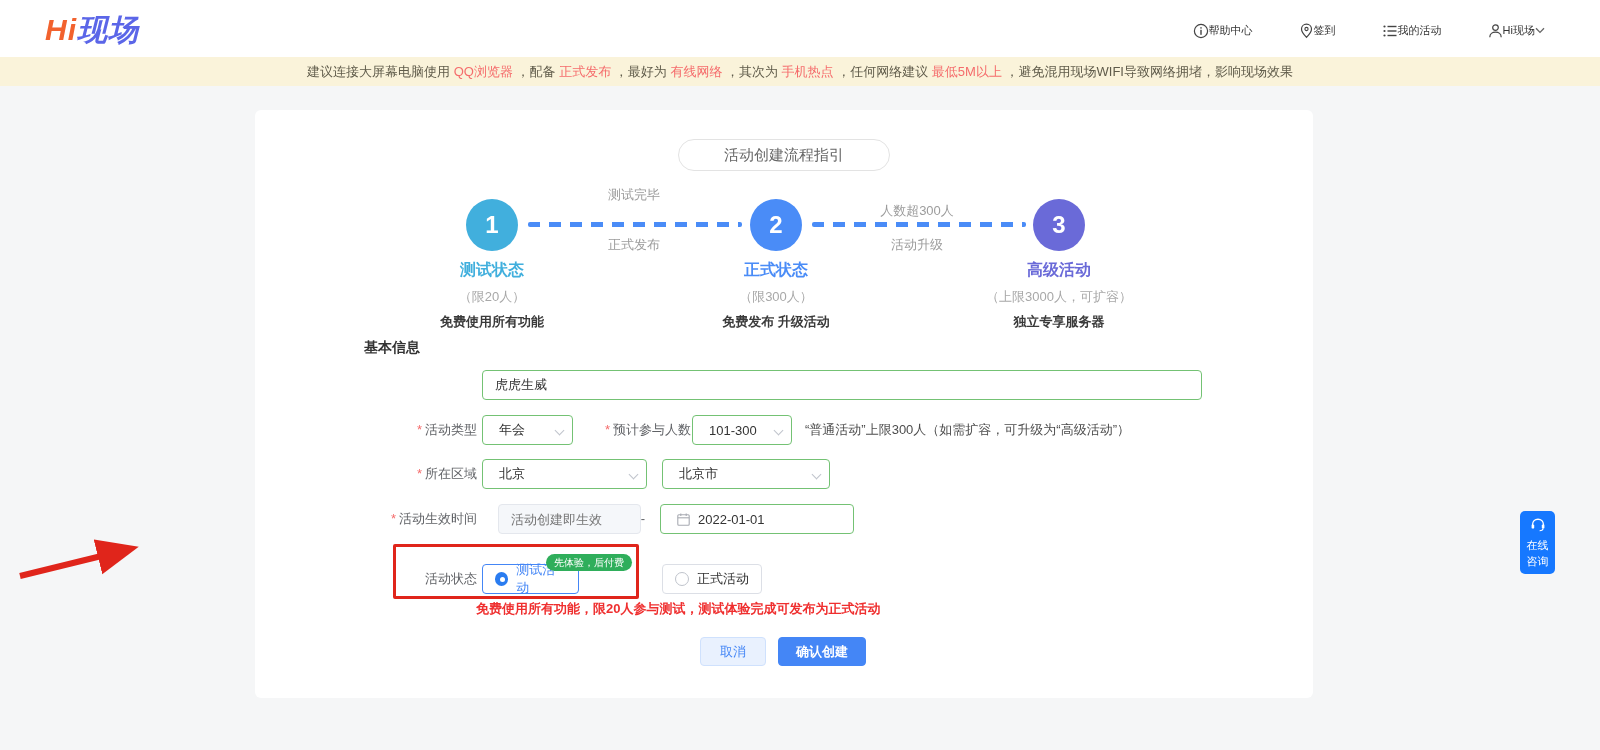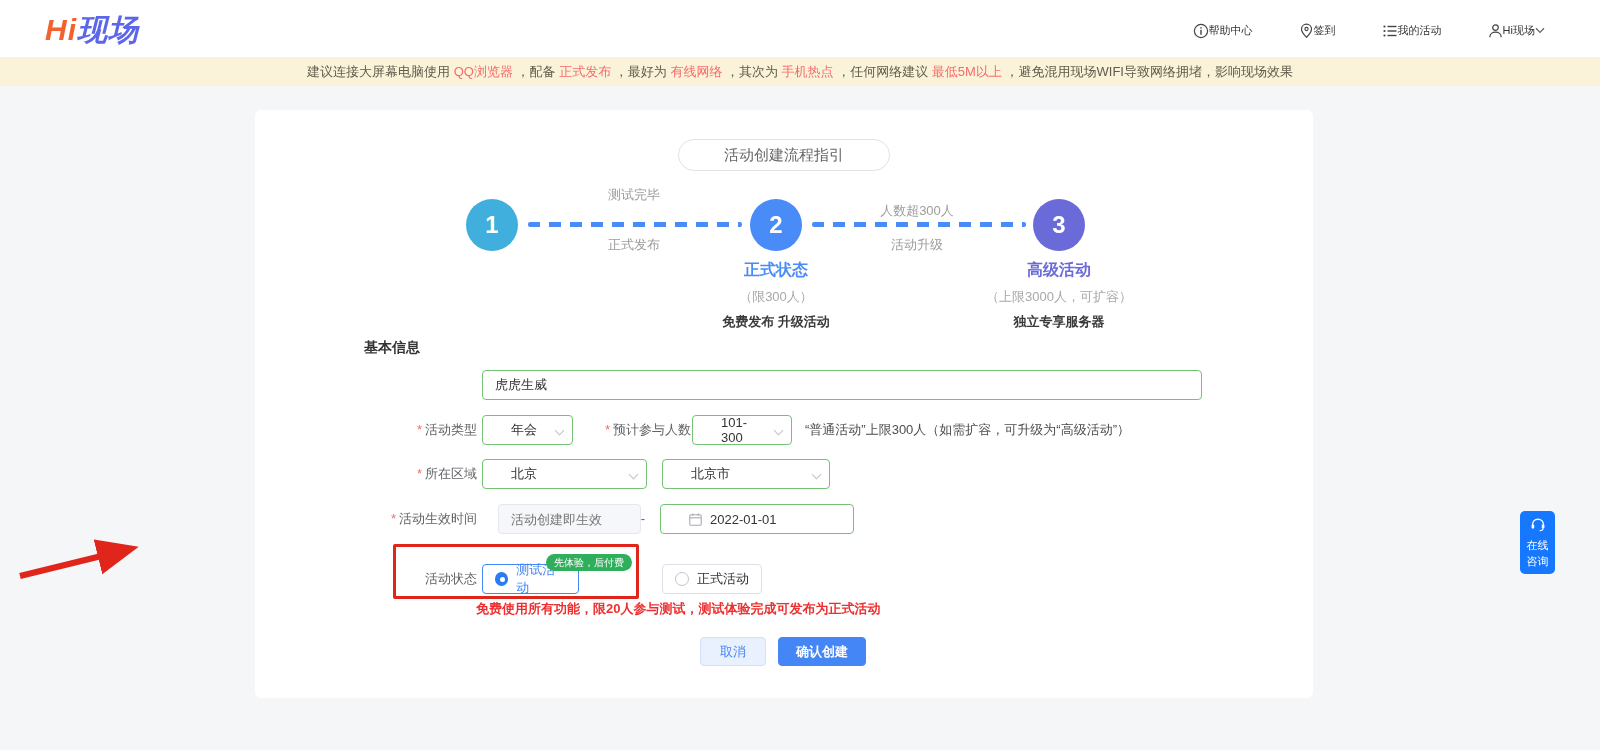--- a/index.html
+++ b/index.html
@@ -55,21 +55,21 @@
   .section-title { position:absolute; left:109px; top:229px; font-size:14px; font-weight:bold; color:#333; }
   .frow { position:absolute; left:0; right:0; height:30px; }
   .r1 { top:260px; } .r2 { top:305px; } .r3 { top:349px; } .r4 { top:394px; } .r5 { top:454px; }
   .flabel { position:absolute; left:0; width:222px; text-align:right; line-height:30px;
     font-size:13px; color:#606266; }
   .req { color:#f56c6c; margin-right:3px; }
   .inp { position:absolute; height:30px; border:1px solid #74c274; border-radius:4px;
     background:#fff; font-size:13px; color:#333; padding:0 12px;
     font-family:"Liberation Sans","DejaVu Sans",sans-serif; outline:none; }
   .sel { position:absolute; height:30px; border:1px solid #74c274; border-radius:4px;
-    background:#fff; display:flex; align-items:center; padding:0 24px 0 28px;
+    background:#fff; display:flex; align-items:center; padding:0 24px 0 16px;
     font-size:13px; color:#333; cursor:pointer; }
   .sel .chev { position:absolute; right:9px; top:11px; width:7px; height:7px;
     border-right:1.5px solid #c0c4cc; border-bottom:1.5px solid #c0c4cc; transform:rotate(45deg); }
   .inp-disabled { background:#f5f7fa; border:1px solid #e4e7ed; color:#b8bcc4; }
   .dash-sep { position:absolute; left:378px; width:20px; text-align:center; line-height:30px;
     font-size:13px; color:#606266; }
   .date-box { position:absolute; left:405px; width:194px; }
   .date-box .cal { margin-right:8px; display:flex; }
   .hint { position:absolute; left:550px; line-height:30px; font-size:13px; color:#4d4d4d; }
 
@@ -177,20 +177,25 @@
     <div class="connector cn2"></div>
     <div class="conn-label cl1t">测试完毕</div>
     <div class="conn-label cl1b">正式发布</div>
     <div class="conn-label cl2t">人数超300人</div>
     <div class="conn-label cl2b">活动升级</div>
 
     <div class="step-circle sc1">1</div>
     <div class="step-circle sc2">2</div>
     <div class="step-circle sc3">3</div>
 
+    <div class="step-text st1">
+      <div class="step-name">测试状态</div>
+      <div class="step-limit">（限20人）</div>
+      <div class="step-desc">免费使用所有功能</div>
+    </div>
     <div class="step-text st2">
       <div class="step-name">正式状态</div>
       <div class="step-limit">（限300人）</div>
       <div class="step-desc">免费发布 升级活动</div>
     </div>
     <div class="step-text st3">
       <div class="step-name">高级活动</div>
       <div class="step-limit">（上限3000人，可扩容）</div>
       <div class="step-desc">独立专享服务器</div>
     </div>

